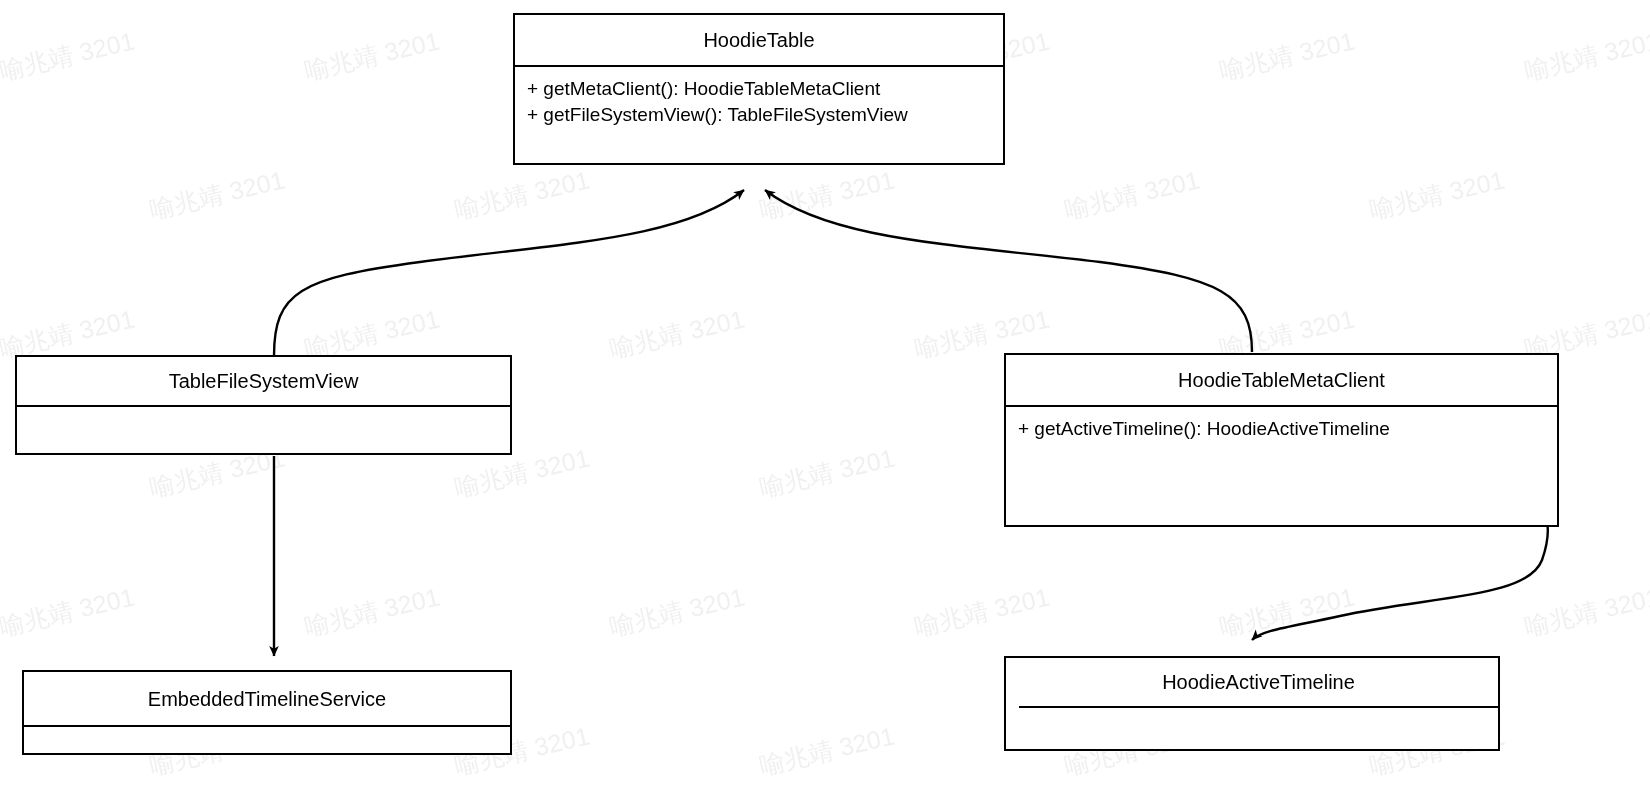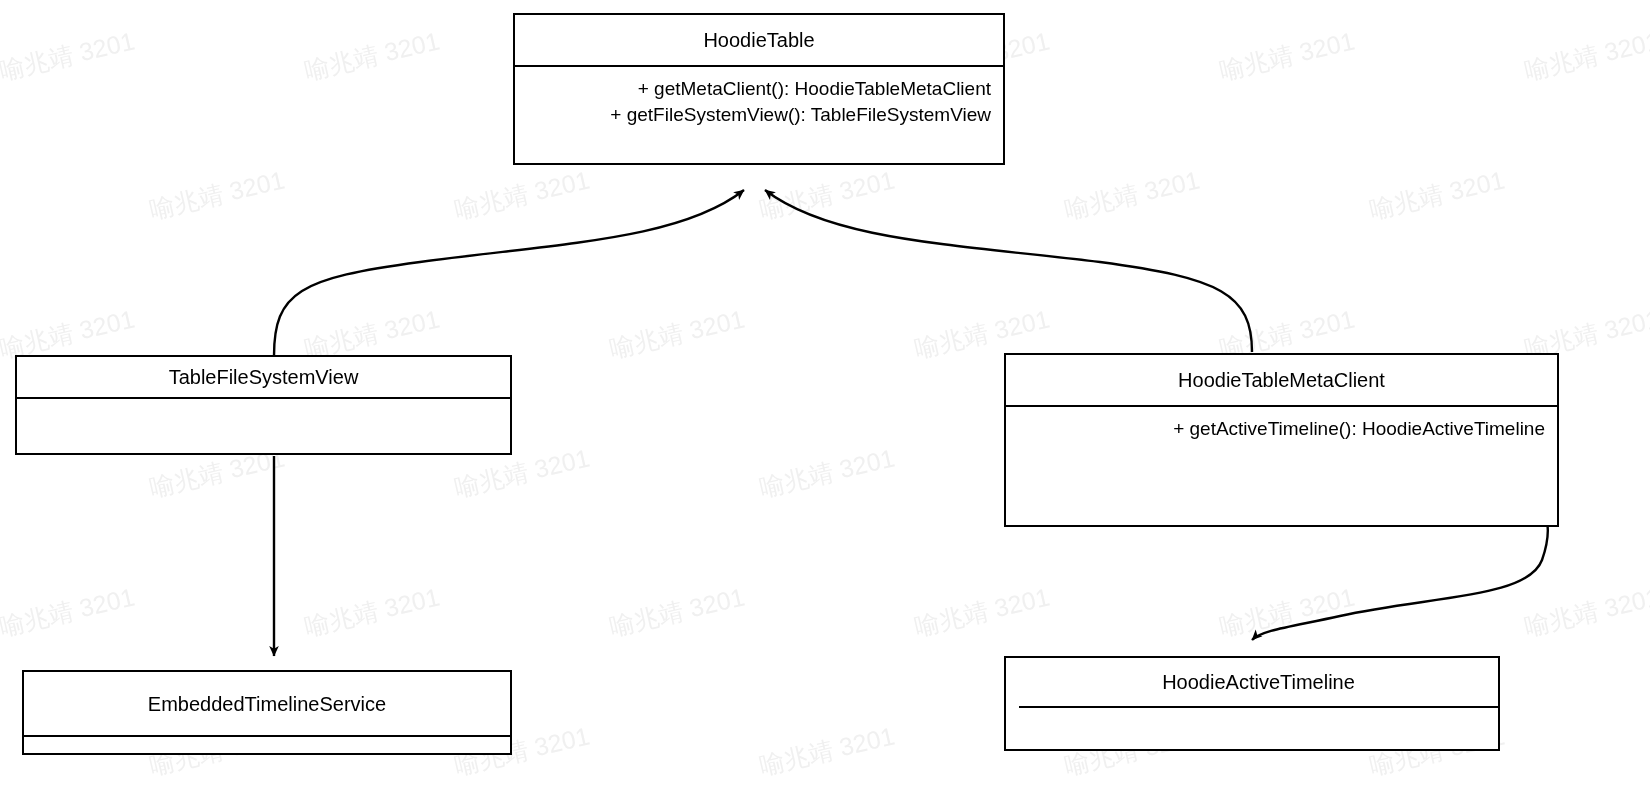--- a/index.html
+++ b/index.html
@@ -73,21 +73,20 @@
     padding: 9px 12px 9px 12px;
     font-size: 19px;
     color: #000000;
     line-height: 1.35;
   }
   .uml-compartment.empty {
     padding: 0;
   }
   .uml-member {
     white-space: normal;
-    text-align: right;
   }
   .uml-member + .uml-member {
   }
 </style>
 </head>
 <body>
 
 <div id="canvas">
 
   <div id="watermark-layer">
@@ -155,31 +154,31 @@
 
   <div id="class-layer">
       <div class="uml-class" style="left: 513px; top: 13px; width: 492px; height: 152px; border-color: rgb(0, 0, 0);">
         <div class="uml-title" style="height: 50px;">HoodieTable</div>
         <div class="uml-compartment">
           <div class="uml-member">+ getMetaClient(): HoodieTableMetaClient</div>
           <div class="uml-member">+ getFileSystemView(): TableFileSystemView</div>
         </div>
       </div>
       <div class="uml-class" style="left: 15px; top: 355px; width: 497px; height: 100px; border-color: rgb(0, 0, 0);">
-        <div class="uml-title" style="height: 40px;">TableFileSystemView</div>
+        <div class="uml-title" style="height: 48px;">TableFileSystemView</div>
         <div class="uml-compartment empty" style="flex: 1 1 0%; height: 50px;"></div>
       </div>
       <div class="uml-class" style="left: 1004px; top: 353px; width: 555px; height: 174px; border-color: rgb(0, 0, 0);">
         <div class="uml-title" style="height: 50px;">HoodieTableMetaClient</div>
         <div class="uml-compartment">
           <div class="uml-member">+ getActiveTimeline(): HoodieActiveTimeline</div>
         </div>
       </div>
       <div class="uml-class" style="left: 22px; top: 670px; width: 490px; height: 85px; border-color: rgb(0, 0, 0);">
-        <div class="uml-title" style="height: 63px;">EmbeddedTimelineService</div>
+        <div class="uml-title" style="height: 53px;">EmbeddedTimelineService</div>
         <div class="uml-compartment empty" style="flex: 1 1 0%; height: 36px;"></div>
       </div>
       <div class="uml-class" style="left: 1004px; top: 656px; width: 496px; height: 95px; border-color: rgb(0, 0, 0); padding-left: 13px;">
         <div class="uml-title" style="height: 48px;">HoodieActiveTimeline</div>
         <div class="uml-compartment empty" style="flex: 1 1 0%; height: 45px;"></div>
       </div>
     </div>
 
 </div>
 

